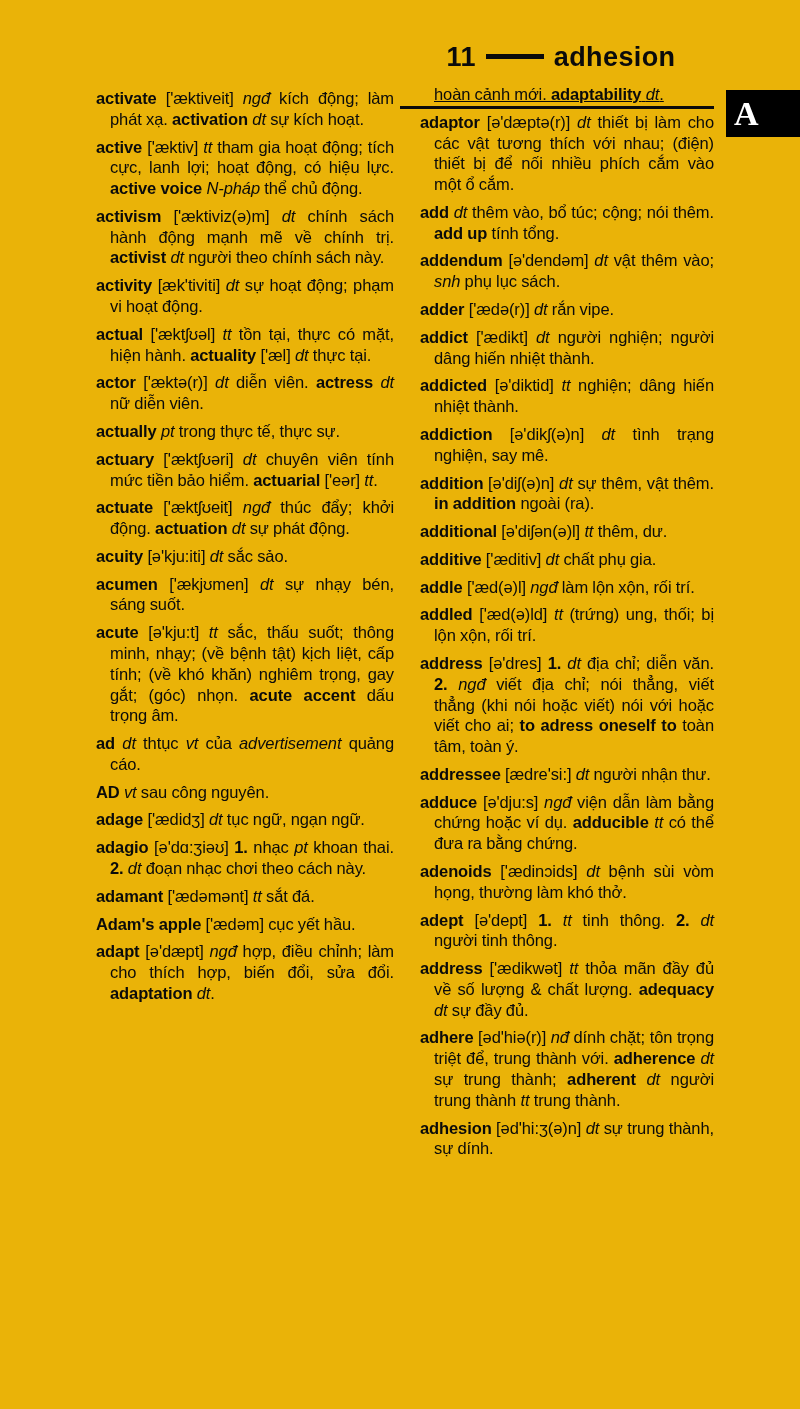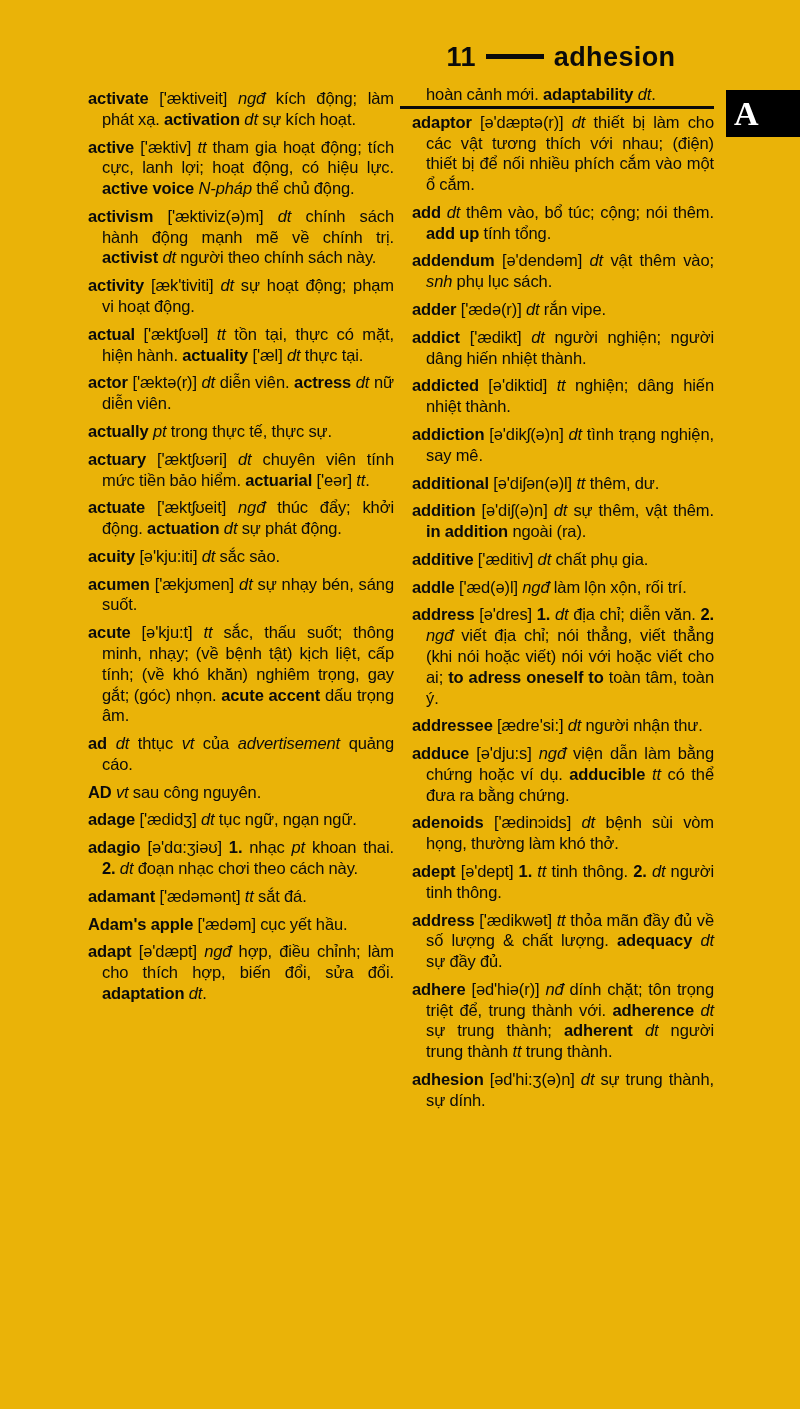--- a/index.html
+++ b/index.html
@@ -51,30 +51,30 @@
     font-weight: 700;
     font-size: 34px;
     line-height: 1;
     padding-left: 8px;
     font-family: "Liberation Serif", serif;
   }
   .col { position: absolute; }
   .col-left  { top: 88px; left: 84px;  width: 310px; }
   .col-right { top: 84px; left: 408px; width: 306px; }
   .entry {
-    margin: 0 0 7px 4px;
+    margin: 0 0 7px 12px;
     font-size: 16.5px;
     line-height: 1.26;
     text-align: justify;
     padding-left: 14px;
     text-indent: -14px;
     letter-spacing: -0.1px;
     word-spacing: -0.2px;
   }
-  .entry.cont { text-indent: 0; }
+  .entry.cont { text-indent: 0; text-decoration: underline; }
   .entry:last-child { margin-bottom: 0; }
   .seg-b { font-weight: 700; }
   .seg-i { font-style: italic; }
   .seg-n { font-weight: 400; font-style: normal; }
 </style>
 </head>
 <body>
 
 <div class="page">
 
@@ -111,24 +111,25 @@
     </div>
   <div class="col col-right">
       <p class="entry cont"><span class="seg-n">hoàn cảnh mới. </span><span class="seg-b">adaptability</span><span class="seg-n"> </span><span class="seg-i">dt</span><span class="seg-n">.</span></p>
       <p class="entry"><span class="seg-b">adaptor</span><span class="seg-n"> [ə'dæptə(r)] </span><span class="seg-i">dt</span><span class="seg-n"> thiết bị làm cho các vật tương thích với nhau; (điện) thiết bị để nối nhiều phích cắm vào một ổ cắm.</span></p>
       <p class="entry"><span class="seg-b">add</span><span class="seg-n"> </span><span class="seg-i">dt</span><span class="seg-n"> thêm vào, bổ túc; cộng; nói thêm. </span><span class="seg-b">add up</span><span class="seg-n"> tính tổng.</span></p>
       <p class="entry"><span class="seg-b">addendum</span><span class="seg-n"> [ə'dendəm] </span><span class="seg-i">dt</span><span class="seg-n"> vật thêm vào; </span><span class="seg-i">snh</span><span class="seg-n"> phụ lục sách.</span></p>
       <p class="entry"><span class="seg-b">adder</span><span class="seg-n"> ['ædə(r)] </span><span class="seg-i">dt</span><span class="seg-n"> rắn vipe.</span></p>
       <p class="entry"><span class="seg-b">addict</span><span class="seg-n"> ['ædikt] </span><span class="seg-i">dt</span><span class="seg-n"> người nghiện; người dâng hiến nhiệt thành.</span></p>
       <p class="entry"><span class="seg-b">addicted</span><span class="seg-n"> [ə'diktid] </span><span class="seg-i">tt</span><span class="seg-n"> nghiện; dâng hiến nhiệt thành.</span></p>
       <p class="entry"><span class="seg-b">addiction</span><span class="seg-n"> [ə'dikʃ(ə)n] </span><span class="seg-i">dt</span><span class="seg-n"> tình trạng nghiện, say mê.</span></p>
+      <p class="entry"><span class="seg-b">addition</span><span class="seg-n"> [ə'diʃ(ə)n] </span><span class="seg-i">dt</span><span class="seg-n"> sự thêm, vật thêm. </span><span class="seg-b">in addition</span><span class="seg-n"> ngoài (ra).</span></p>
       <p class="entry"><span class="seg-b">additional</span><span class="seg-n"> [ə'diʃən(ə)l] </span><span class="seg-i">tt</span><span class="seg-n"> thêm, dư.</span></p>
-      <p class="entry"><span class="seg-b">addition</span><span class="seg-n"> [ə'diʃ(ə)n] </span><span class="seg-i">dt</span><span class="seg-n"> sự thêm, vật thêm. </span><span class="seg-b">in addition</span><span class="seg-n"> ngoài (ra).</span></p>
       <p class="entry"><span class="seg-b">additive</span><span class="seg-n"> ['æditiv] </span><span class="seg-i">dt</span><span class="seg-n"> chất phụ gia.</span></p>
       <p class="entry"><span class="seg-b">addle</span><span class="seg-n"> ['æd(ə)l] </span><span class="seg-i">ngđ</span><span class="seg-n"> làm lộn xộn, rối trí.</span></p>
+      <p class="entry"><span class="seg-b">addled</span><span class="seg-n"> ['æd(ə)ld] </span><span class="seg-i">tt</span><span class="seg-n"> (trứng) ung, thối; bị lộn xộn, rối trí.</span></p>
       <p class="entry"><span class="seg-b">address</span><span class="seg-n"> [ə'dres] </span><span class="seg-b">1.</span><span class="seg-n"> </span><span class="seg-i">dt</span><span class="seg-n"> địa chỉ; diễn văn. </span><span class="seg-b">2.</span><span class="seg-n"> </span><span class="seg-i">ngđ</span><span class="seg-n"> viết địa chỉ; nói thẳng, viết thẳng (khi nói hoặc viết) nói với hoặc viết cho ai; </span><span class="seg-b">to adress oneself to</span><span class="seg-n"> toàn tâm, toàn ý.</span></p>
       <p class="entry"><span class="seg-b">addressee</span><span class="seg-n"> [ædre'si:] </span><span class="seg-i">dt</span><span class="seg-n"> người nhận thư.</span></p>
       <p class="entry"><span class="seg-b">adduce</span><span class="seg-n"> [ə'dju:s] </span><span class="seg-i">ngđ</span><span class="seg-n"> viện dẫn làm bằng chứng hoặc ví dụ. </span><span class="seg-b">adducible</span><span class="seg-n"> </span><span class="seg-i">tt</span><span class="seg-n"> có thể đưa ra bằng chứng.</span></p>
       <p class="entry"><span class="seg-b">adenoids</span><span class="seg-n"> ['ædinɔids] </span><span class="seg-i">dt</span><span class="seg-n"> bệnh sùi vòm họng, thường làm khó thở.</span></p>
       <p class="entry"><span class="seg-b">adept</span><span class="seg-n"> [ə'dept] </span><span class="seg-b">1.</span><span class="seg-n"> </span><span class="seg-i">tt</span><span class="seg-n"> tinh thông. </span><span class="seg-b">2.</span><span class="seg-n"> </span><span class="seg-i">dt</span><span class="seg-n"> người tinh thông.</span></p>
       <p class="entry"><span class="seg-b">address</span><span class="seg-n"> ['ædikwət] </span><span class="seg-i">tt</span><span class="seg-n"> thỏa mãn đầy đủ về số lượng &amp; chất lượng. </span><span class="seg-b">adequacy</span><span class="seg-n"> </span><span class="seg-i">dt</span><span class="seg-n"> sự đầy đủ.</span></p>
       <p class="entry"><span class="seg-b">adhere</span><span class="seg-n"> [əd'hiə(r)] </span><span class="seg-i">nđ</span><span class="seg-n"> dính chặt; tôn trọng triệt để, trung thành với. </span><span class="seg-b">adherence</span><span class="seg-n"> </span><span class="seg-i">dt</span><span class="seg-n"> sự trung thành; </span><span class="seg-b">adherent</span><span class="seg-n"> </span><span class="seg-i">dt</span><span class="seg-n"> người trung thành </span><span class="seg-i">tt</span><span class="seg-n"> trung thành.</span></p>
       <p class="entry"><span class="seg-b">adhesion</span><span class="seg-n"> [əd'hi:ʒ(ə)n] </span><span class="seg-i">dt</span><span class="seg-n"> sự trung thành, sự dính.</span></p>
     </div>
 

